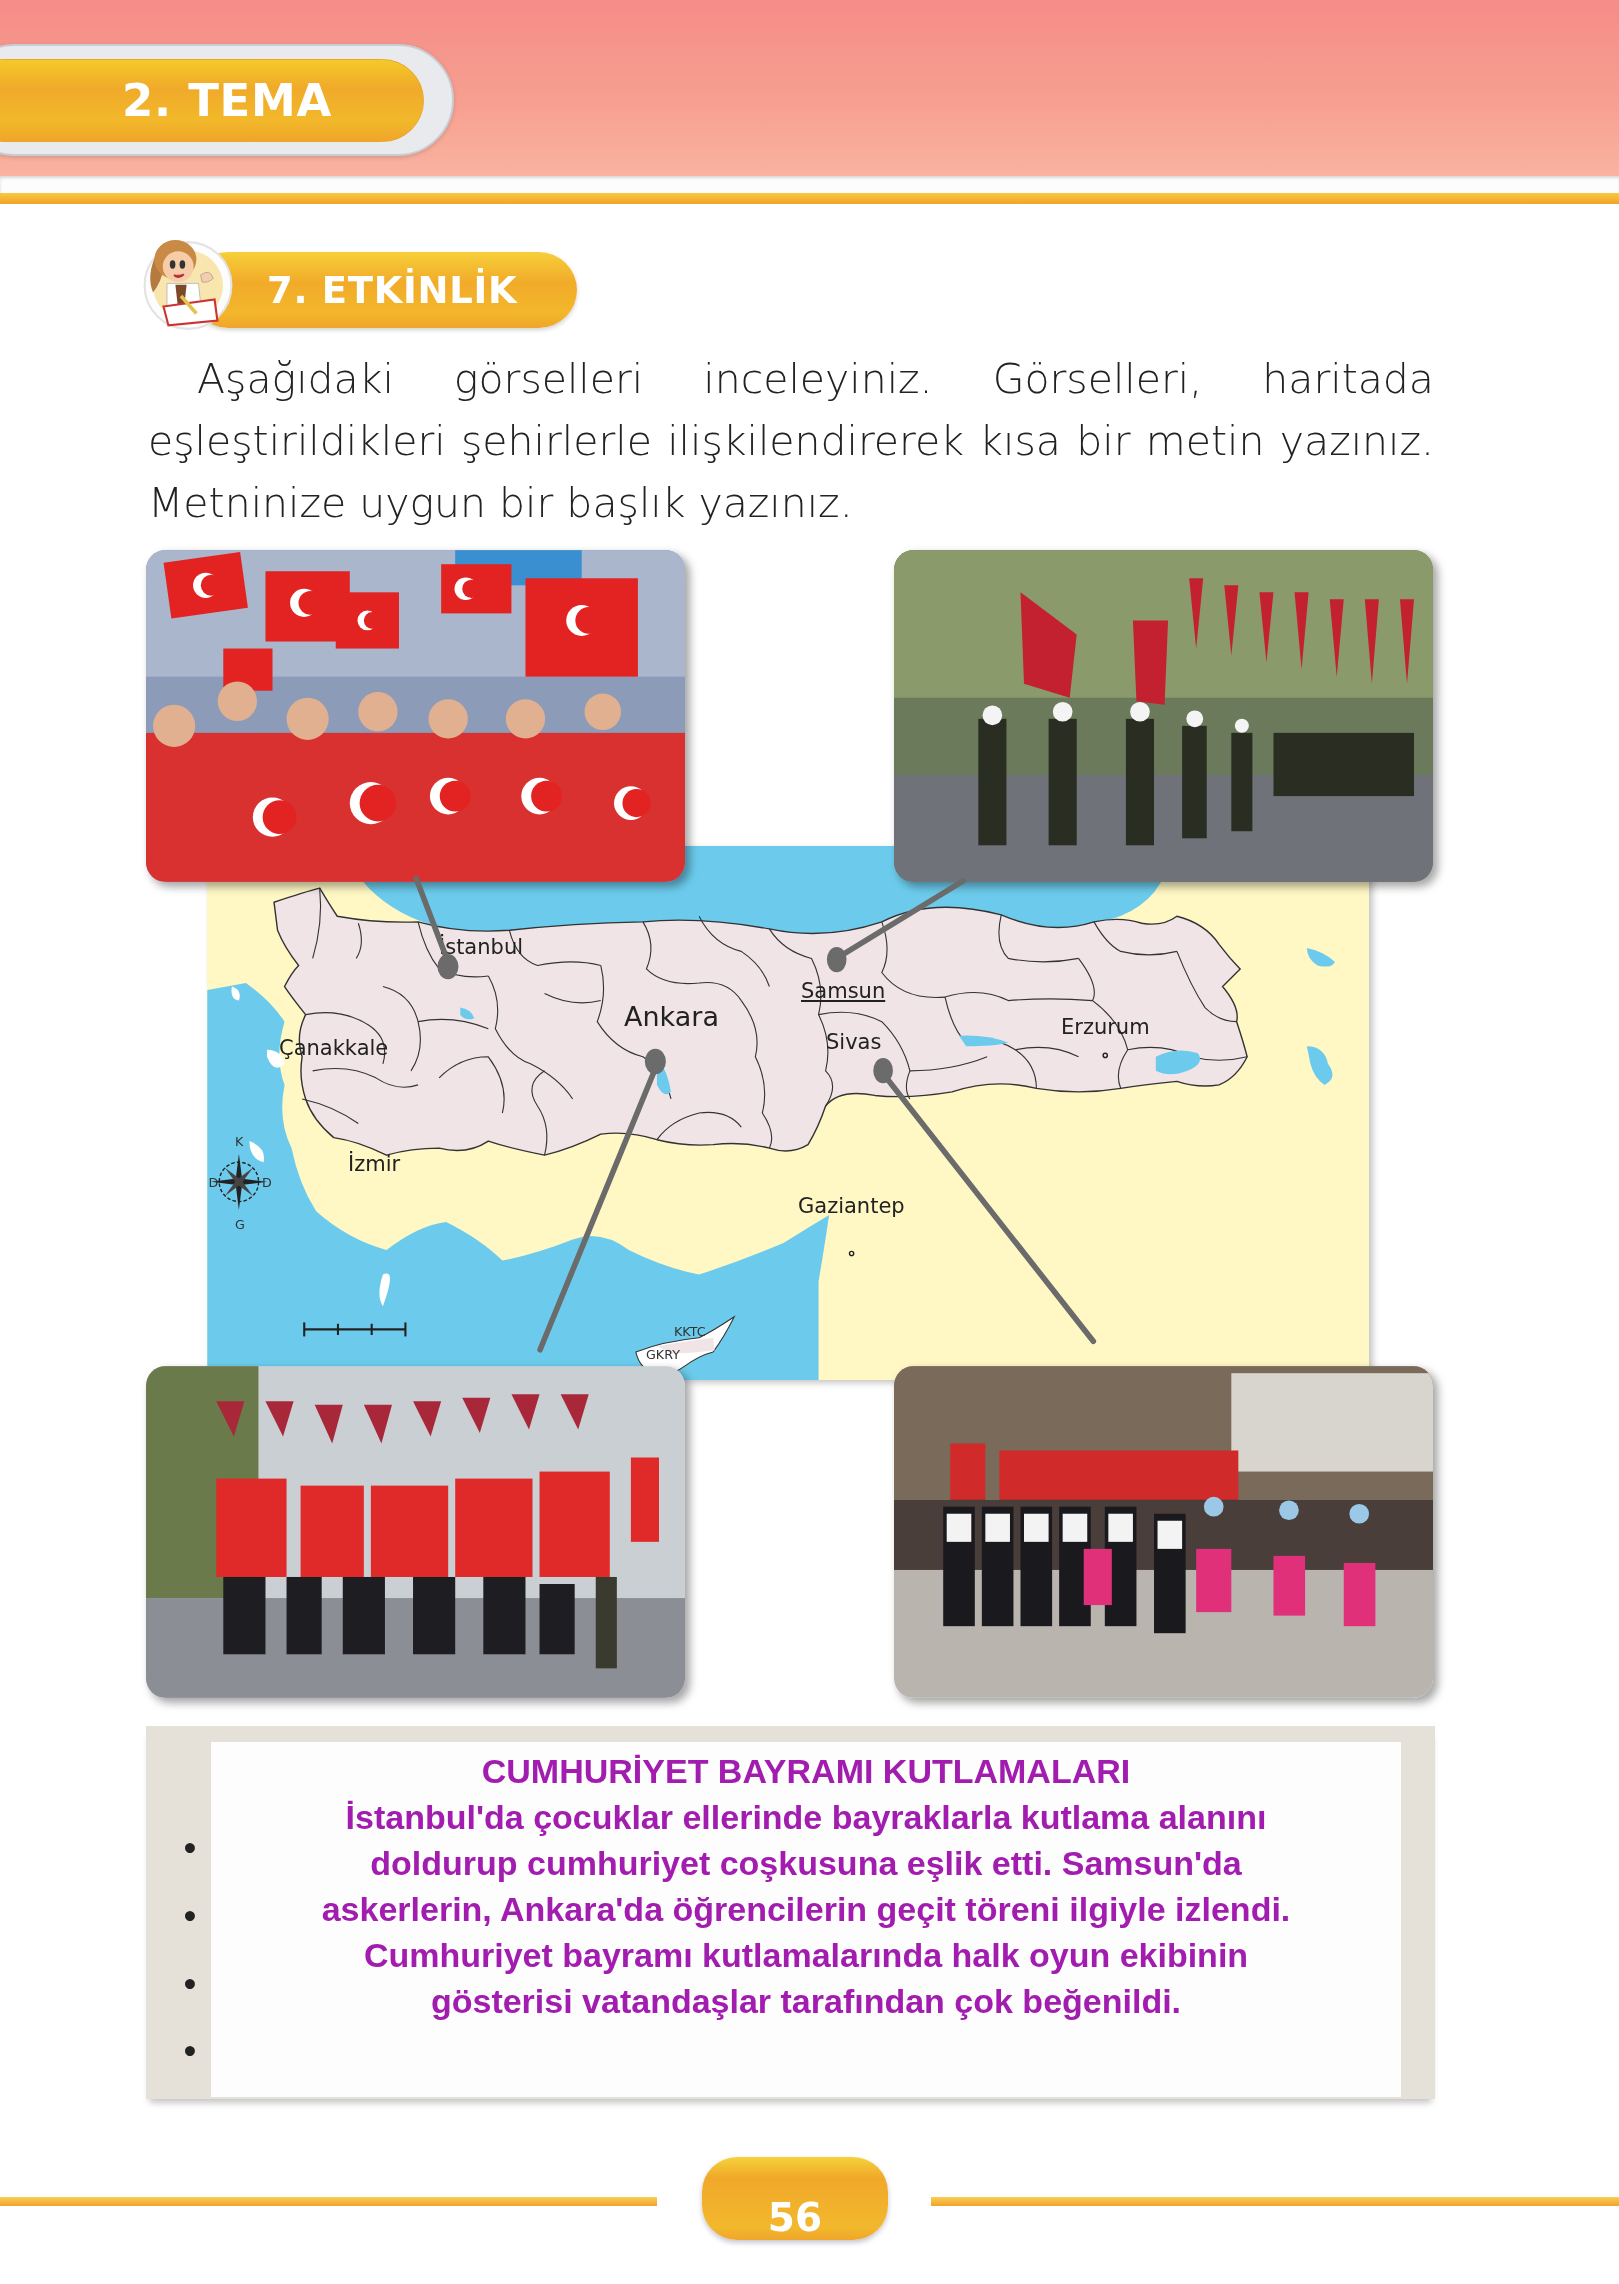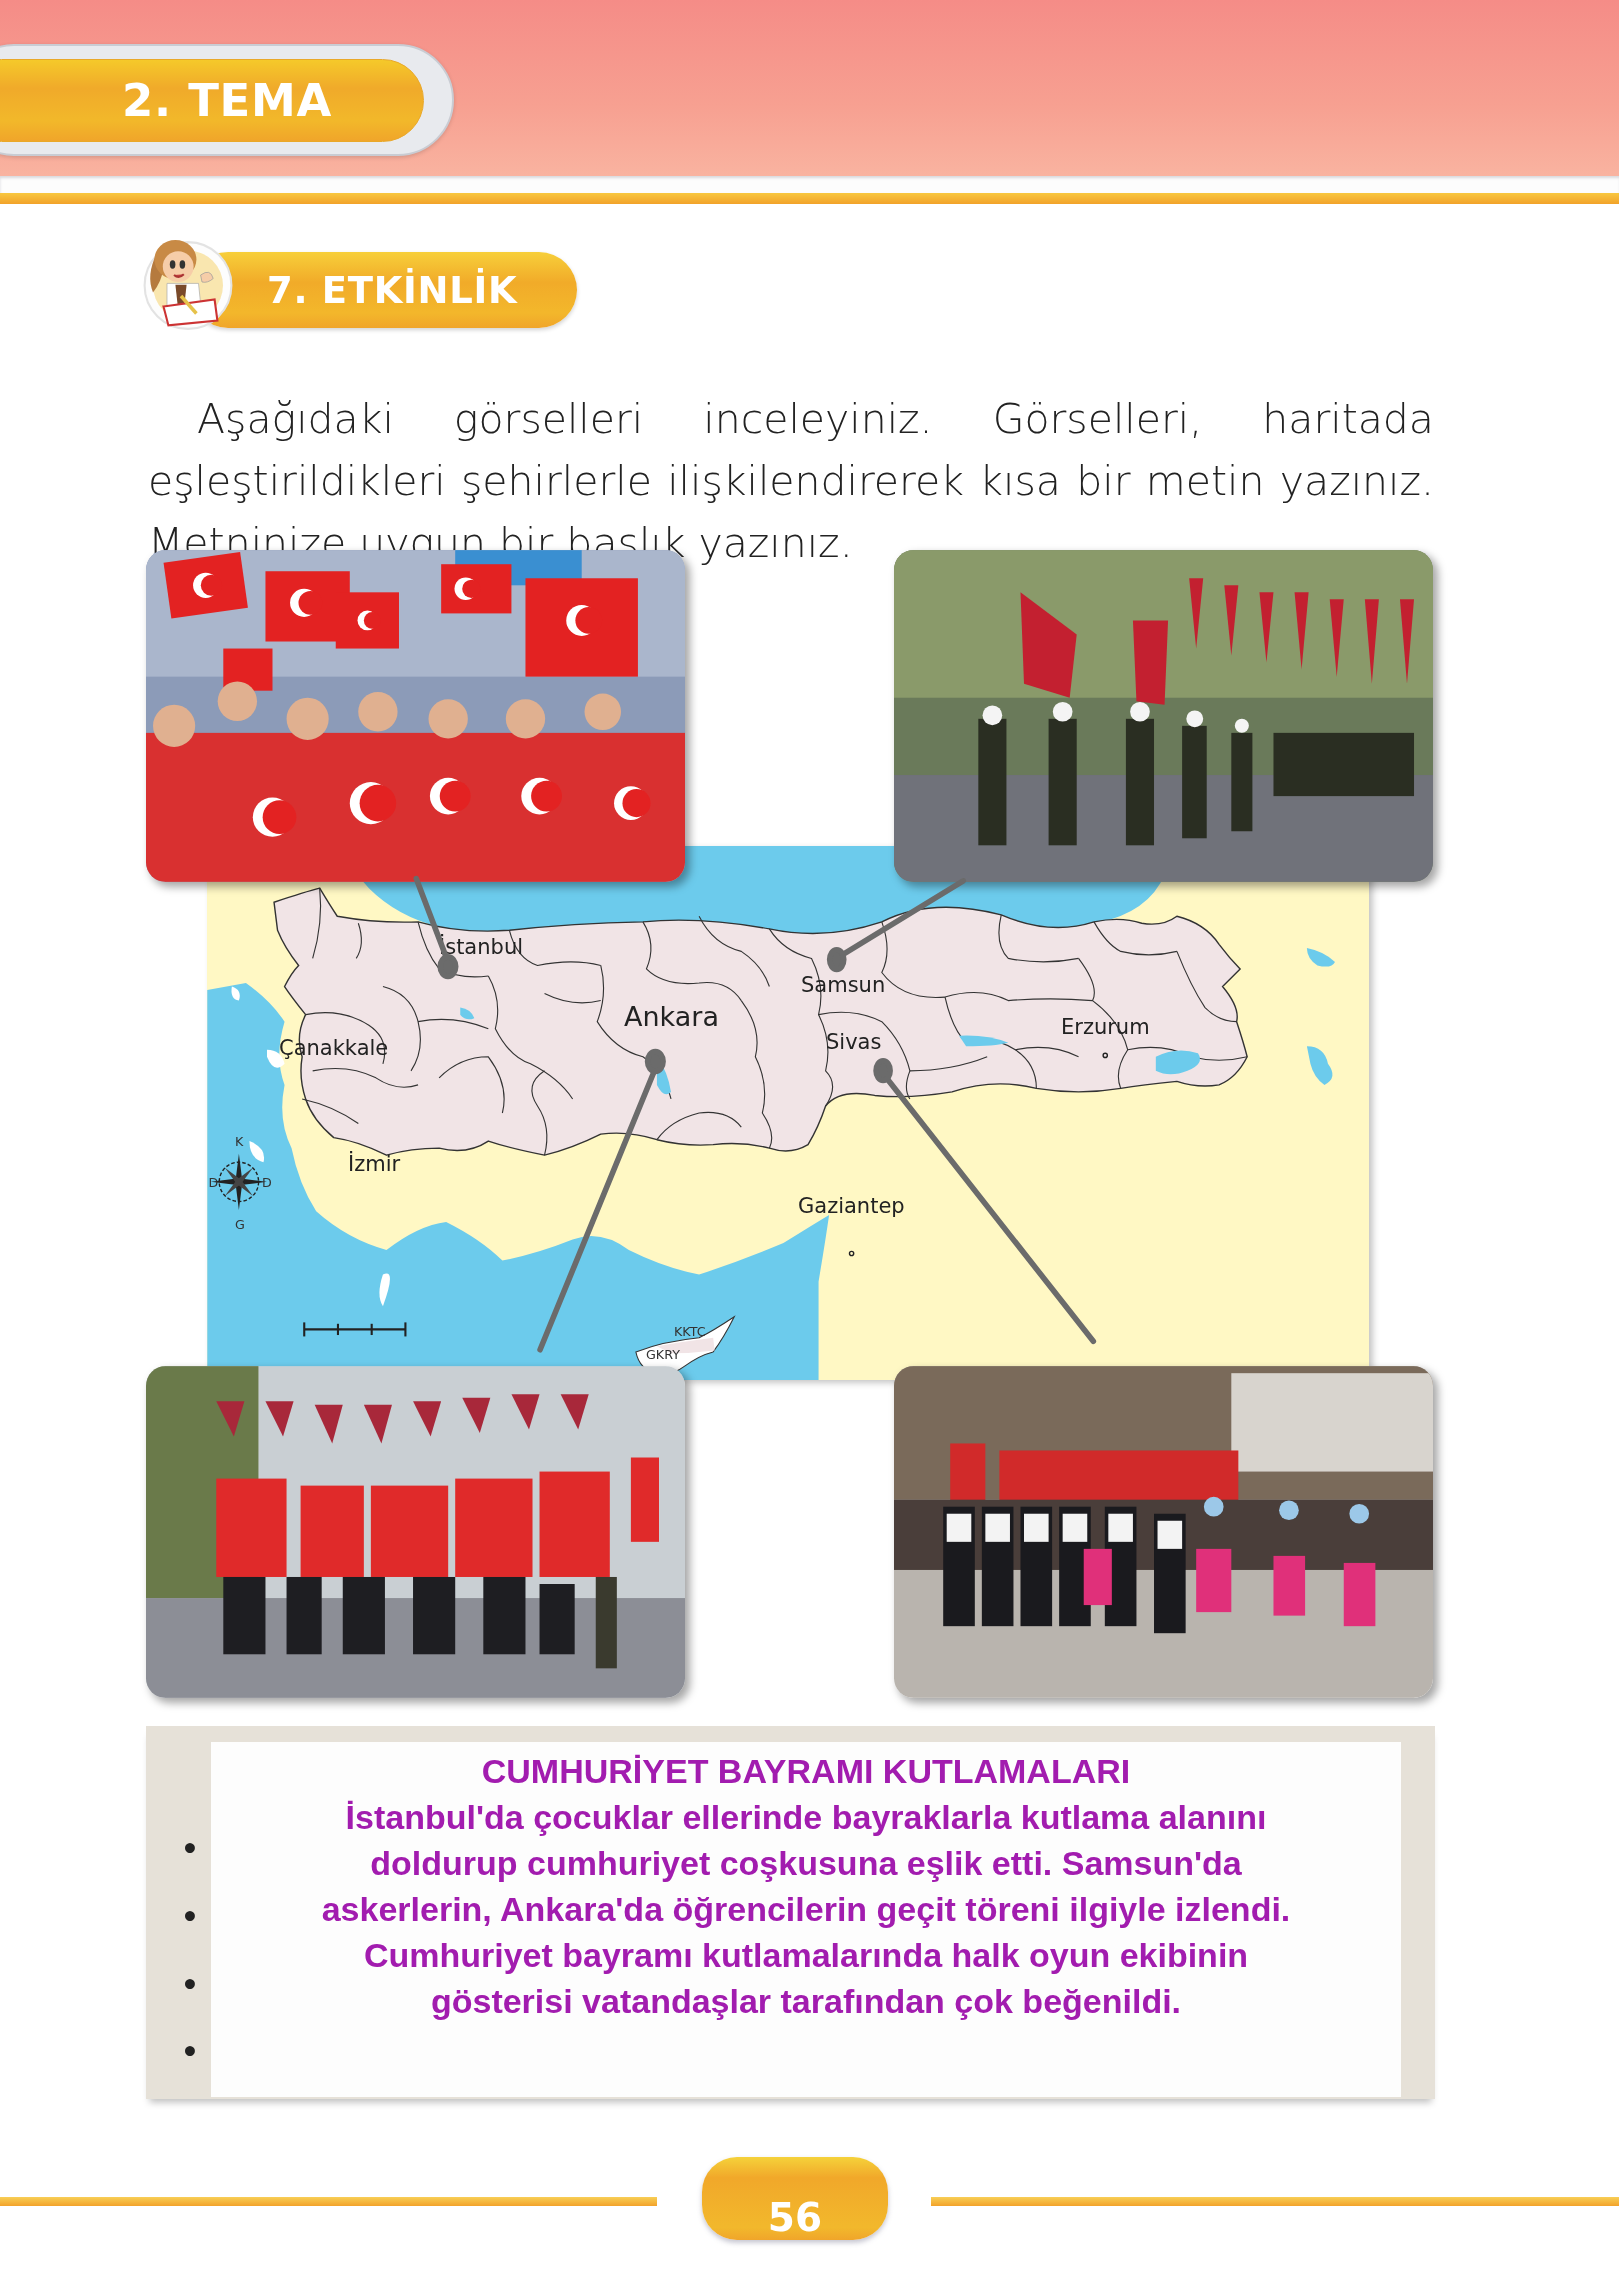--- a/index.html
+++ b/index.html
@@ -23,21 +23,21 @@
 
   
   .act-badge { position: absolute; left: 190px; top: 252px; width: 387px; height: 76px; border-radius: 38px;
     background: linear-gradient(180deg, #f7cf3a 0%, #f1ab29 40%, #f3b72b 80%, #f0a52a 100%);
     box-shadow: 0 2.1px 4.2px rgba(0,0,0,0.18); display: flex; align-items: center; padding-left: 77px; }
   .act-text { color: #ffffff; font-weight: bold; font-size: 37px; letter-spacing: 0.7px; }
   .mascot { position: absolute; left: 132px; top: 226px; width: 105px; height: 105px; }
 
   
   .instruction { position: absolute; left: 148px; top: 348px; width: 1286px; font-family: "DejaVu Sans", sans-serif;
-    font-size: 41px; line-height: 62px; color: #222; text-align: justify; font-weight: 300; margin-top: 40px; }
+    font-size: 41px; line-height: 62px; color: #222; text-align: justify; font-weight: 300; }
   .instruction .indent { display: inline-block; width: 49px; }
 
   
   .map { position: absolute; left: 207px; top: 846px; width: 1162px; height: 534px; background: #fff8c4;
     box-shadow: 4.2px 2.8px 7px rgba(0,0,0,0.25); overflow: hidden; }
   .map svg { position: absolute; left: 0; top: 0; }
   .city-label { position: absolute; font-family: "DejaVu Sans", sans-serif; color: #222; font-size: 21px; white-space: nowrap; }
   .city-label.big { font-size: 27px; }
   .small-label { position: absolute; font-size: 12.7px; color: #333; font-family: "DejaVu Sans", sans-serif; }
 
@@ -174,21 +174,21 @@
       <line x1="186" y1="680" x2="186" y2="696"></line>
       <line x1="234" y1="680" x2="234" y2="696"></line>
       <line x1="282" y1="678" x2="282" y2="698"></line>
     </g>
 
     <circle cx="917" cy="580" r="3" fill="none" stroke="#222" stroke-width="2"></circle>
     <circle cx="1278" cy="298" r="3" fill="none" stroke="#222" stroke-width="2"></circle>
   </svg>
 
   <span class="city-label" style="left:232px; top:89px;">İstanbul</span>
-  <span class="city-label" style="left:594px; top:127px;">Samsun</span>
+  <span class="city-label" style="left:594px; top:133px;text-decoration:underline;">Samsun</span>
   <span class="city-label big" style="left:401px; top:155px;margin-left:16px;">Ankara</span>
   <span class="city-label" style="left:619px; top:184px;">Sivas</span>
   <span class="city-label" style="left:854px; top:169px;">Erzurum</span>
   <span class="city-label" style="left:72px; top:190px;">Çanakkale</span>
   <span class="city-label" style="left:141px; top:306px;">İzmir</span>
   <span class="city-label" style="left:591px; top:348px;">Gaziantep</span>
   <span class="small-label" style="left:467px; top:478px;">KKTC</span>
   <span class="small-label" style="left:439px; top:501px;">GKRY</span>
   <span class="small-label" style="left:28px; top:288px;">K</span>
   <span class="small-label" style="left:28px; top:371px;">G</span>

